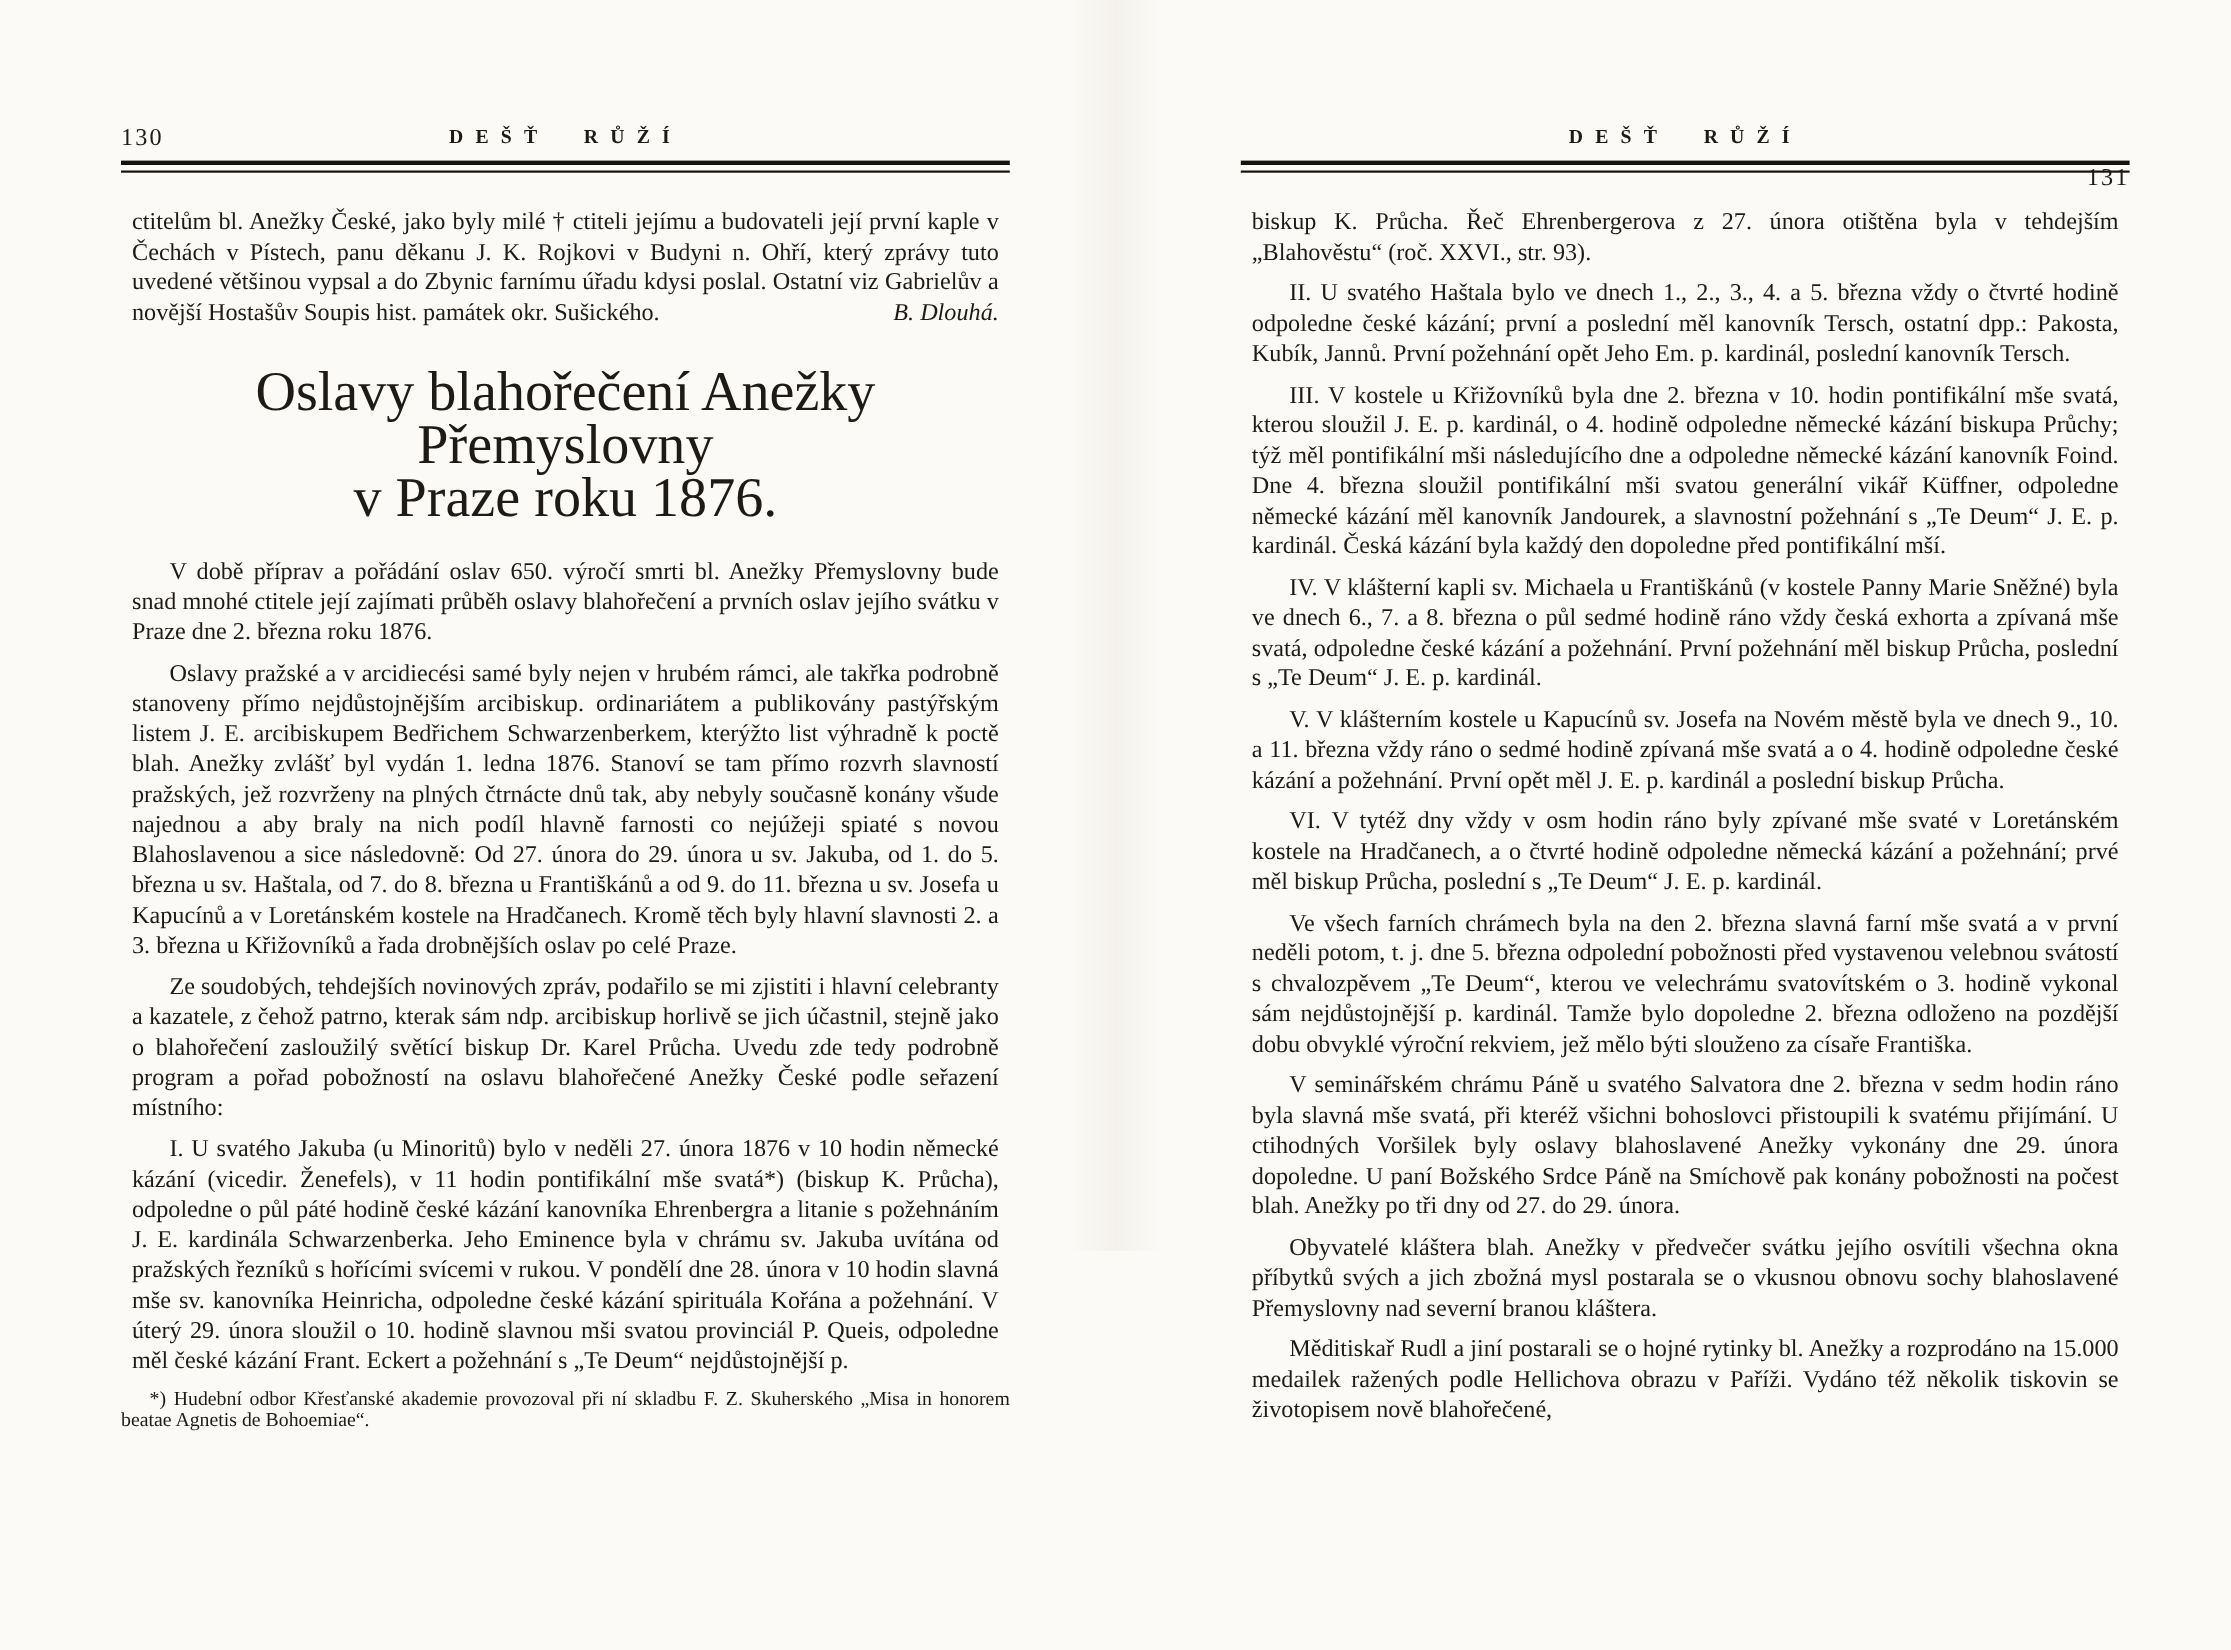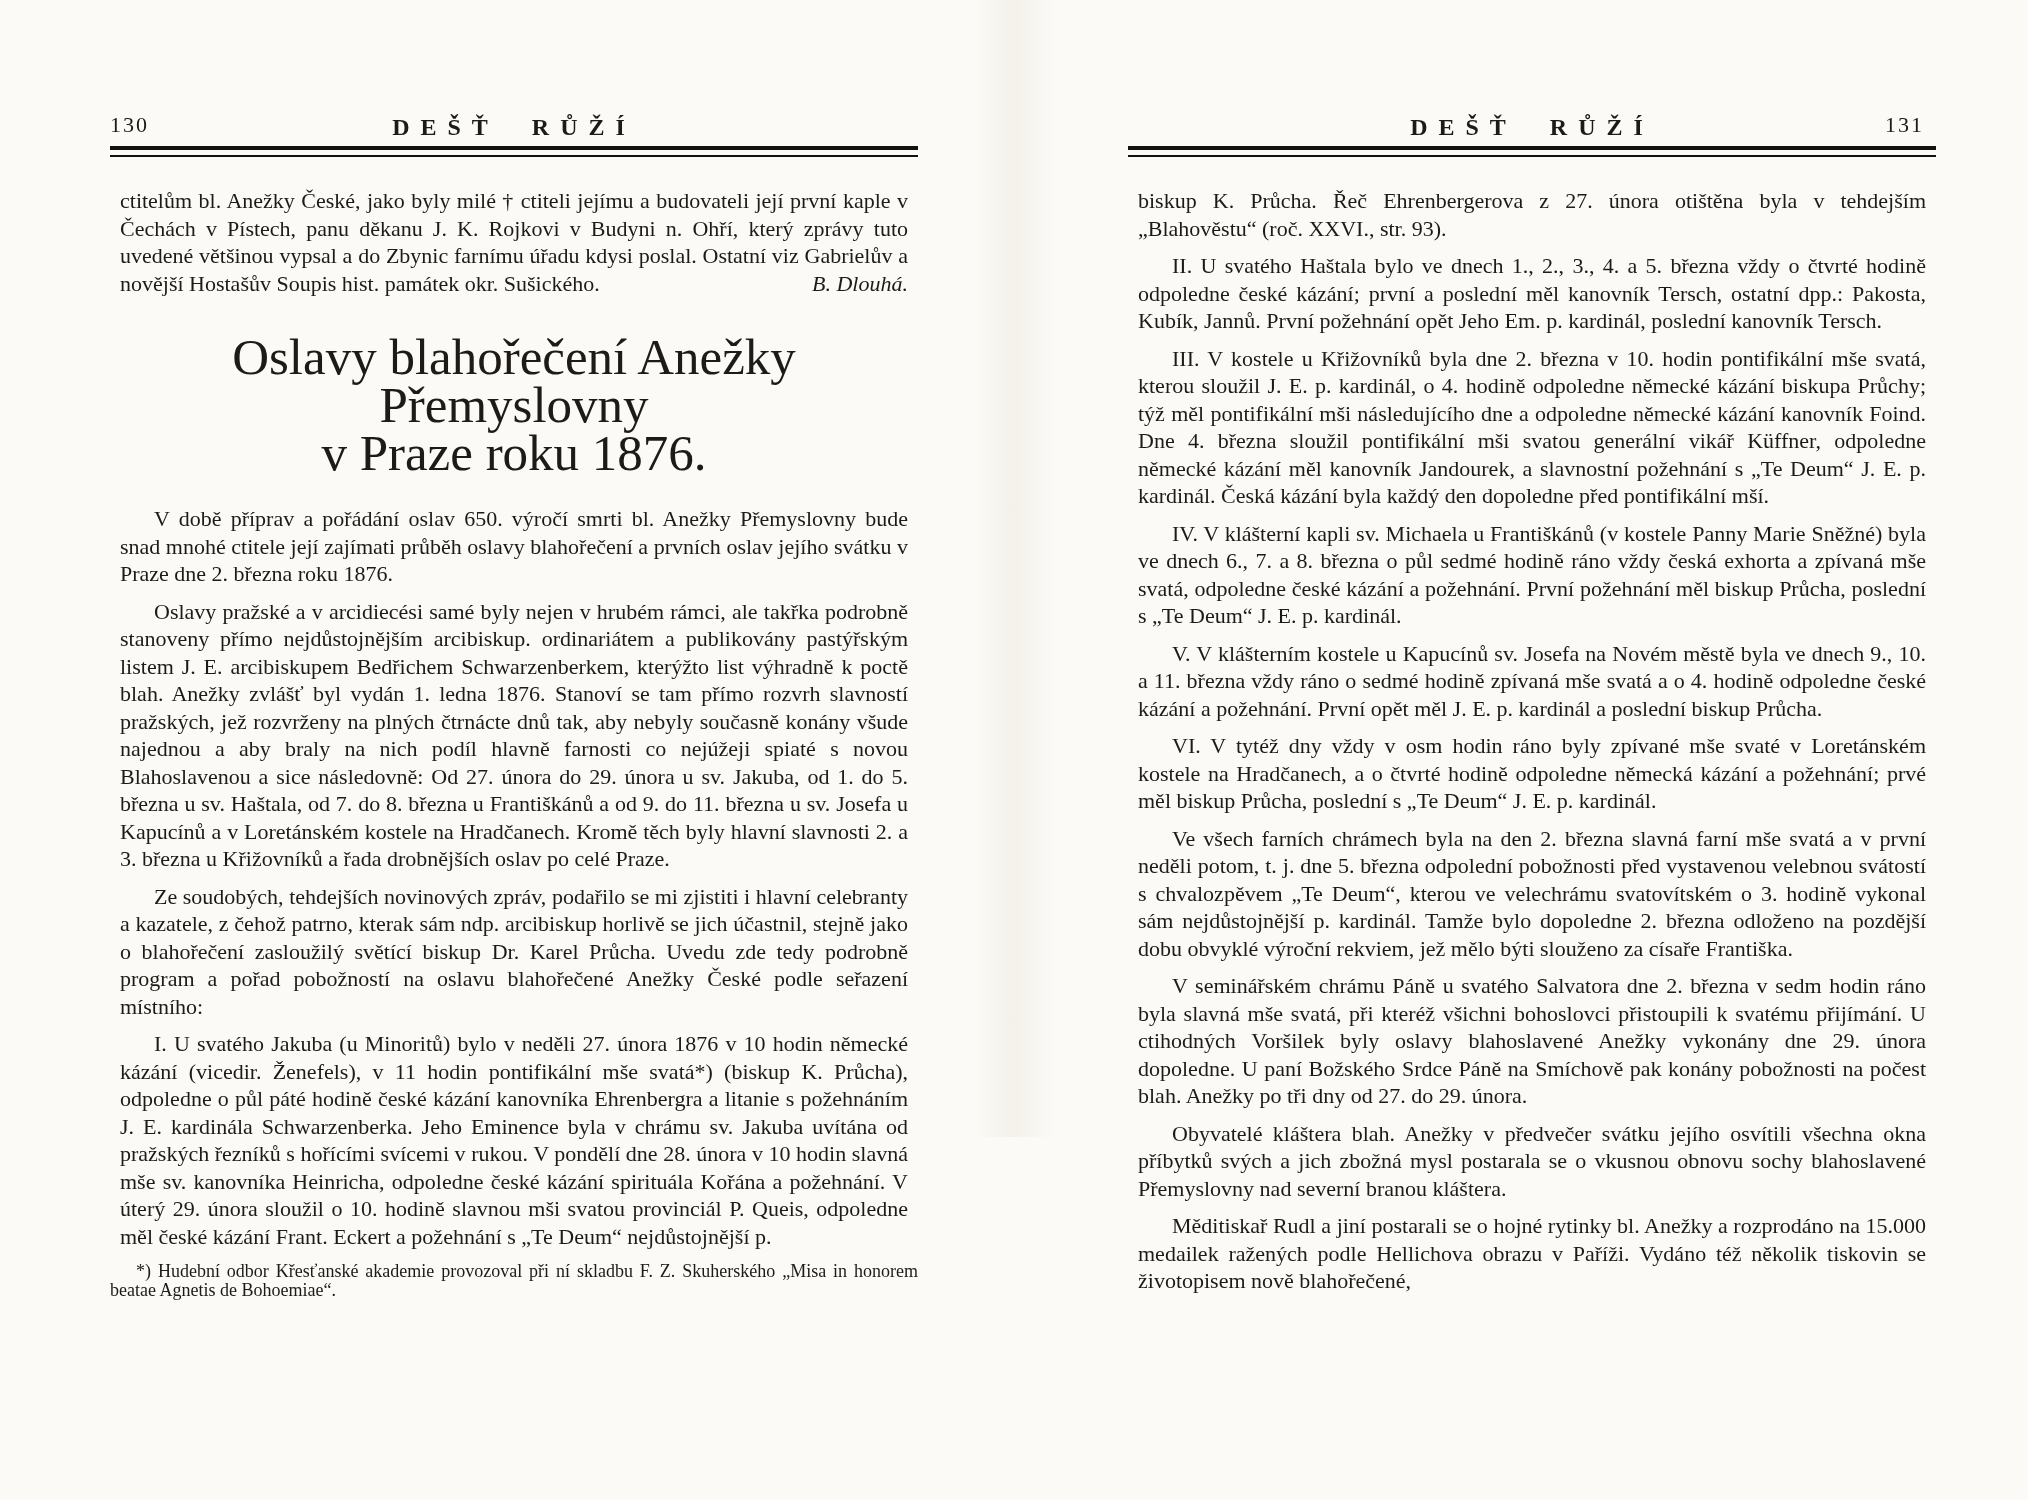--- a/index.html
+++ b/index.html
@@ -33,24 +33,24 @@
     height: 30px;
     margin-bottom: 6px;
   }
   .page-number {
     position: absolute;
     top: 2px;
     font-size: 22px;
     letter-spacing: 2px;
   }
   .page.left  .page-number { left: 0; }
-  .page.right .page-number { right: 12px; }
+  .page.right .page-number { right: 0; margin-top: 36px; }
   .head-title {
     text-align: center;
-    font-size: 24px;
+    font-size: 18px;
     font-weight: bold;
     letter-spacing: 11px;
     word-spacing: 16px;
     padding-top: 4px;
   }
   .head-rule {
     height: 5px;
     border-top: 4px solid #15120e;
     border-bottom: 2px solid #15120e;
     margin-bottom: 30px;

